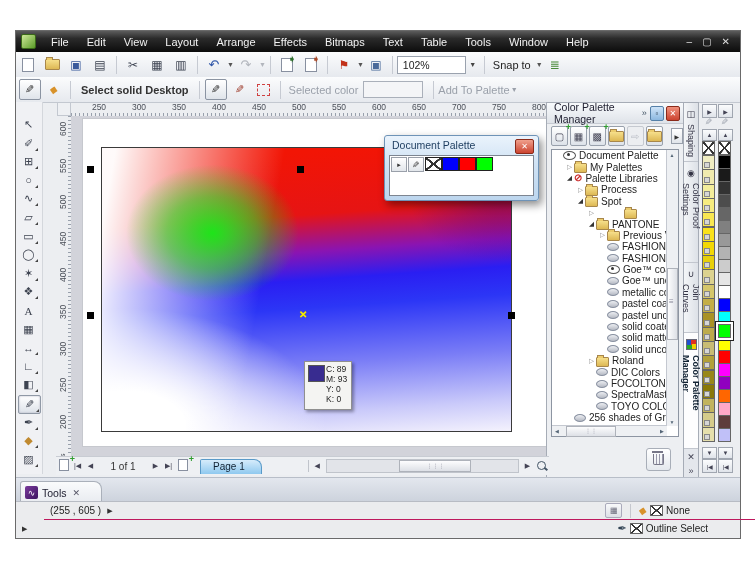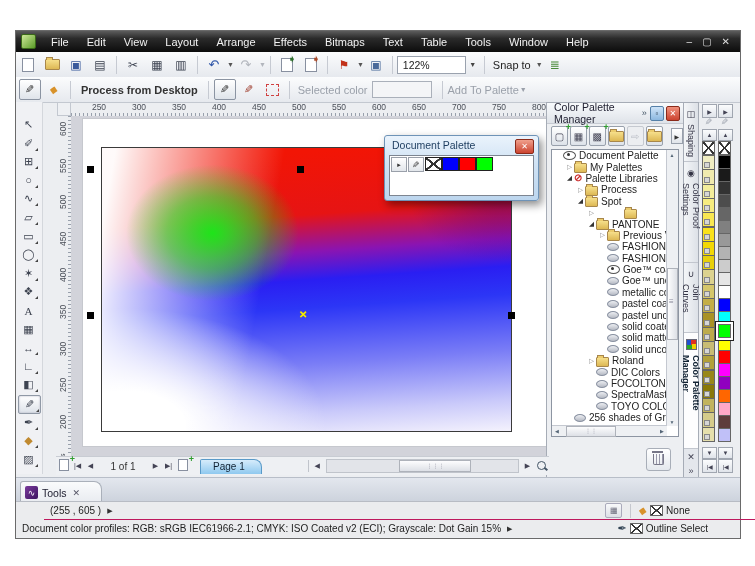--- a/index.html
+++ b/index.html
@@ -256,38 +256,38 @@
         <span class="ic-sheet">
           <span class="plus" style="color:#a84a2a;">➧</span>
         </span>
       </span>
     <span class="sep"></span>
     <span class="tbtn" style="color:#c23018;">⚑</span>
       <span class="drop">▼</span>
     <span class="tbtn" style="color:#4a6a9a;">▣</span>
     <span class="sep"></span>
     <span id="zoombox">
-        <span>122%</span>
+        <span>102%</span>
       </span>
     <span id="zoomarrow">▼</span>
     <span class="sep"></span>
     <span style="padding:0 4px;">Snap to</span>
     <span class="drop">▼</span>
     <span class="tbtn" style="color:#4a8a3a;">≣</span>
   </div>
 
   <div class="abs bar nosel" id="propbar">
     <span class="tbtn propbtn" style="margin-left:3px;">
         <span class="flipx eyedrop">✎</span>
       </span>
     <span class="tbtn">
         <span class="fillic">◆</span>
       </span>
     <span class="sep"></span>
-    <span style="padding:0 6px;font-weight:bold;color:#333;">Process from Desktop</span>
+    <span style="padding:0 6px;font-weight:bold;color:#333;">Select solid Desktop</span>
     <span class="sep"></span>
     <span class="tbtn propbtn">
         <span class="flipx eyedrop">✎</span>
       </span>
     <span class="tbtn">
         <span class="flipx eyedrop" style="color:#a04030;">✎</span>
       </span>
     <span class="tbtn">
         <span class="dashedbox"></span>
       </span>
@@ -385,20 +385,27 @@
       </div>
       <div class="tool fly" style="top: 348.8px;">
         <span>▨</span>
       </div>
     </div>
 
   <div class="abs" id="viewport">
     <div id="pagewhite"></div>
     <div id="gradimg"></div>
     <span id="cross" style="left:228px;top:193px;">✕</span>
+    <div id="tooltip">
+      <span class="tswatch" style="background: rgb(56, 44, 144);"></span>
+      <span class="tl" style="top:2px;">C: 89</span>
+      <span class="tl" style="top:12px;">M: 93</span>
+      <span class="tl" style="top:22px;">Y: 0</span>
+      <span class="tl" style="top:32px;">K: 0</span>
+    </div>
   </div>
 
   <div id="handles">
       <span class="handle abs" style="left: 71px; top: 135px;"></span>
       <span class="handle abs" style="left: 281px; top: 135px;"></span>
       <span class="handle abs" style="left: 492px; top: 135px;"></span>
       <span class="handle abs" style="left: 71px; top: 281px;"></span>
       <span class="handle abs" style="left: 492px; top: 281px;"></span>
       <span class="handle abs" style="left: 71px; top: 430px;"></span>
       <span class="handle abs" style="left: 281px; top: 430px;"></span>
@@ -714,21 +721,20 @@
       <span style="margin-left:6px;">(255 , 605 )</span>
       <span class="sarr">▶</span>
       <span style="margin-left:auto;"></span>
       <span id="statico">▦</span>
       <span style="width:1px;height:14px;background:#c6c8ce;margin:0 8px;"></span>
       <span class="fillic">◆</span>
       <span class="stat-x xswatch"></span>
       <span style="margin-right:78px;">None</span>
     </div>
     <div class="srow" id="srow2">
-      <span style="margin-left:6px;">Document color profiles: RGB: sRGB IEC61966-2.1; CMYK: ISO Coated v2 (ECI); Grayscale: Dot Gain 15%</span>
       <span class="sarr">▶</span>
       <span style="margin-left:auto;"></span>
       <span class="penic">✒</span>
       <span class="stat-x xswatch"></span>
       <span style="margin-right:32px;">Outline Select</span>
     </div>
   </div>
 
 </div>
 

